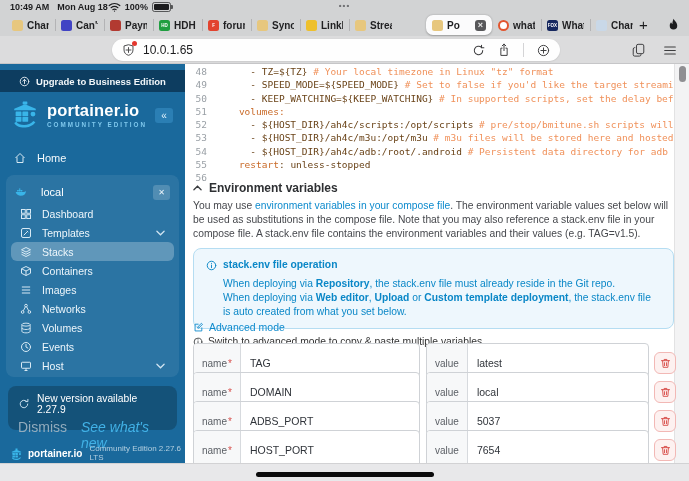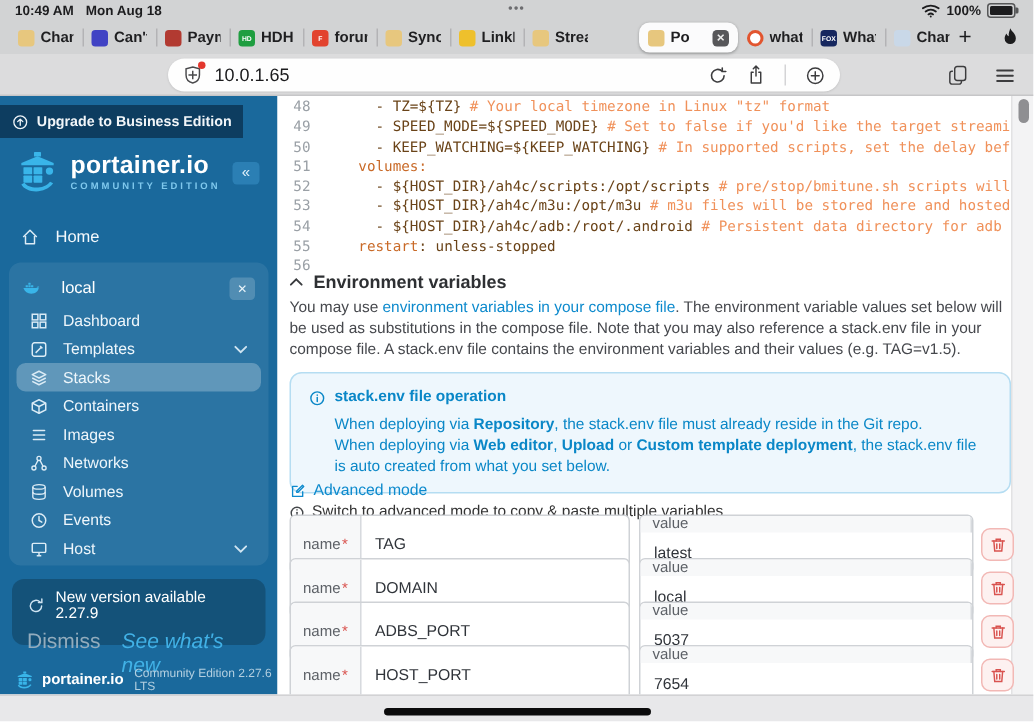--- a/index.html
+++ b/index.html
@@ -3,21 +3,21 @@
 <meta charset="utf-8">
 <style>
   html,body{margin:0;padding:0;}
   body{width:689px;height:481px;overflow:hidden;position:relative;
        font-family:"Liberation Sans",sans-serif;background:#fff;
        -webkit-font-smoothing:antialiased;}
   .screen{width:689px;height:481px;position:relative;overflow:hidden;}
 
   
   .statusbar{height:14px;background:#d2d3d4;display:flex;align-items:center;
-             justify-content:space-between;padding:0 10px;font-size:9px;
+             padding:0 10px;font-size:9px;
              font-weight:700;color:#1c1c1e;position:relative;}
   .sb-left{display:flex;gap:8px;}
   .sb-dots{position:absolute;left:50%;transform:translateX(-50%);top:1px;
            color:#6d6d70;font-size:8px;letter-spacing:1px;}
   .sb-right{display:flex;align-items:center;gap:4px;}
   .bat{width:17px;height:8px;border:1px solid rgba(20,20,22,.65);border-radius:2.5px;
        position:relative;margin-right:2px;}
   .bat i{position:absolute;inset:1px;background:#1c1c1e;border-radius:1px;}
   .bat::after{content:"";position:absolute;right:-3px;top:2px;width:2px;height:4px;
        background:rgba(20,20,22,.65);border-radius:0 1px 1px 0;}
@@ -60,21 +60,21 @@
   .pill-divider{width:1px;height:14px;background:#d4d4d6;}
   .chrome-right{position:absolute;right:12px;top:0;height:28px;display:flex;
        align-items:center;gap:18px;}
   .icon-btn{display:flex;align-items:center;justify-content:center;}
 
   
   .content{display:flex;height:399px;position:relative;}
 
   
   .sidebar{flex:none;width:185px;background:#1a699c;position:relative;color:#fff;}
-  .upg-banner{position:absolute;top:6px;left:0;width:162px;height:22px;background:#0d3d60;
+  .upg-banner{position:absolute;top:6px;left:0;width:185px;height:22px;background:#0d3d60;
        display:flex;align-items:center;justify-content:center;gap:6px;font-size:9.5px;
        font-weight:600;color:#f2f6f9;}
   .logo-row{position:absolute;top:36px;left:10px;display:flex;align-items:center;gap:7px;}
   .logo-mark{width:30px;height:30px;}
   .logo-title{font-size:16.5px;font-weight:700;letter-spacing:.2px;line-height:17px;}
   .logo-sub{font-size:6.3px;letter-spacing:2px;color:#7fc8ed;font-weight:600;margin-top:2px;}
   .collapse-btn{position:absolute;top:44px;right:12px;width:18px;height:15px;
        background:#2b7fb4;border-radius:3px;font-size:10px;line-height:15px;
        text-align:center;color:#dff0fa;}
   .home-row{position:absolute;top:84px;left:0;width:185px;height:20px;display:flex;
@@ -144,21 +144,21 @@
   .hint{position:absolute;top:272px;left:8px;display:flex;align-items:center;gap:5px;
        font-size:10.3px;color:#333;}
   .hint-icon{width:10px;height:10px;color:#44474a;}
   .hint-icon svg{width:10px;height:10px;display:block;}
 
   .env-rows{position:absolute;top:288px;left:8px;display:flex;flex-direction:column;gap:7px;}
   .vrow{display:flex;align-items:center;gap:5px;height:22px;}
   .igroup{display:flex;height:40px;border:1px solid #cfd2d6;border-radius:4px;
        overflow:hidden;background:#fff;box-sizing:border-box;}
   .igroup.g-name{width:227px;}
-  .igroup.g-value{width:223px;margin-left:1px;flex-direction:column;}
+  .igroup.g-value{width:223px;margin-left:1px;}
   .glabel{flex:none;background:#f7f8f9;border-right:1px solid #d7dade;display:flex;
        align-items:center;padding:0 8px;font-size:10px;color:#5c6066;box-sizing:border-box;}
   .glabel .req{color:#d9534f;margin-left:1px;}
   .ginput{flex:1;display:flex;align-items:center;padding:0 9px;font-size:10.5px;
        color:#30343a;}
   .trash-btn{flex:none;width:22px;height:22px;border:1px solid #f2b8b5;background:#fdf1f0;
        border-radius:6px;display:flex;align-items:center;justify-content:center;
        box-sizing:border-box;}
   .trash-btn svg{width:13px;height:13px;display:block;}
 

